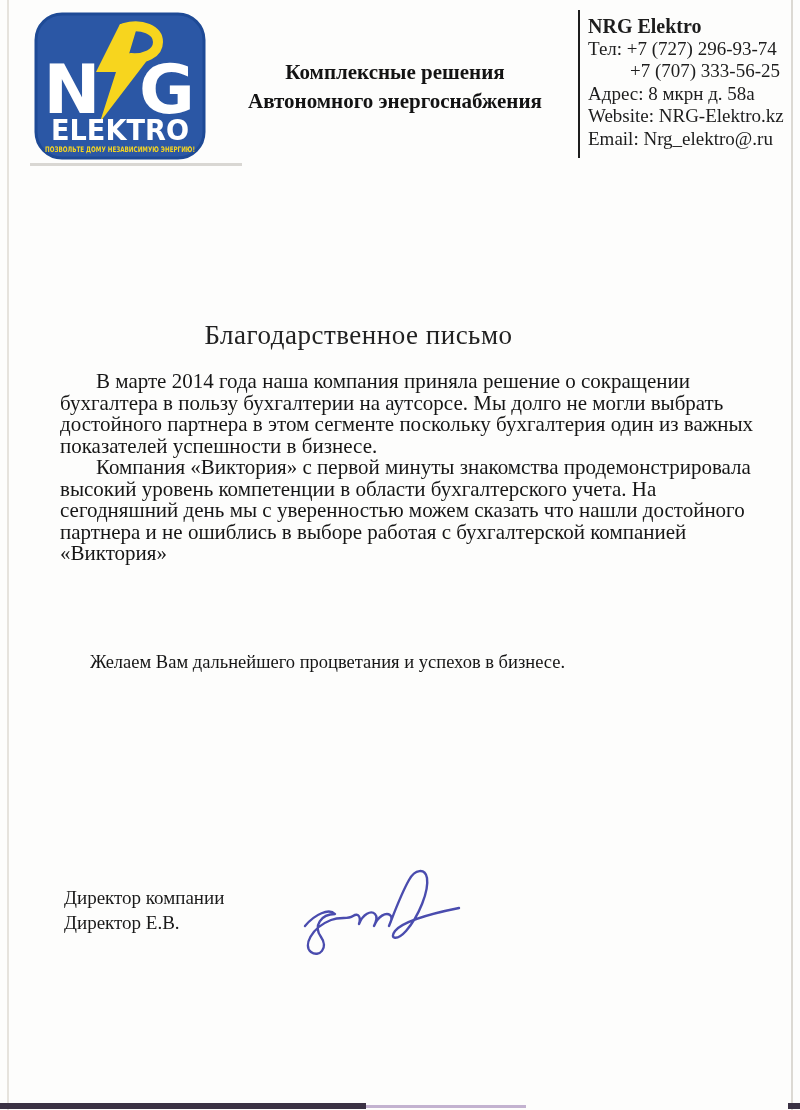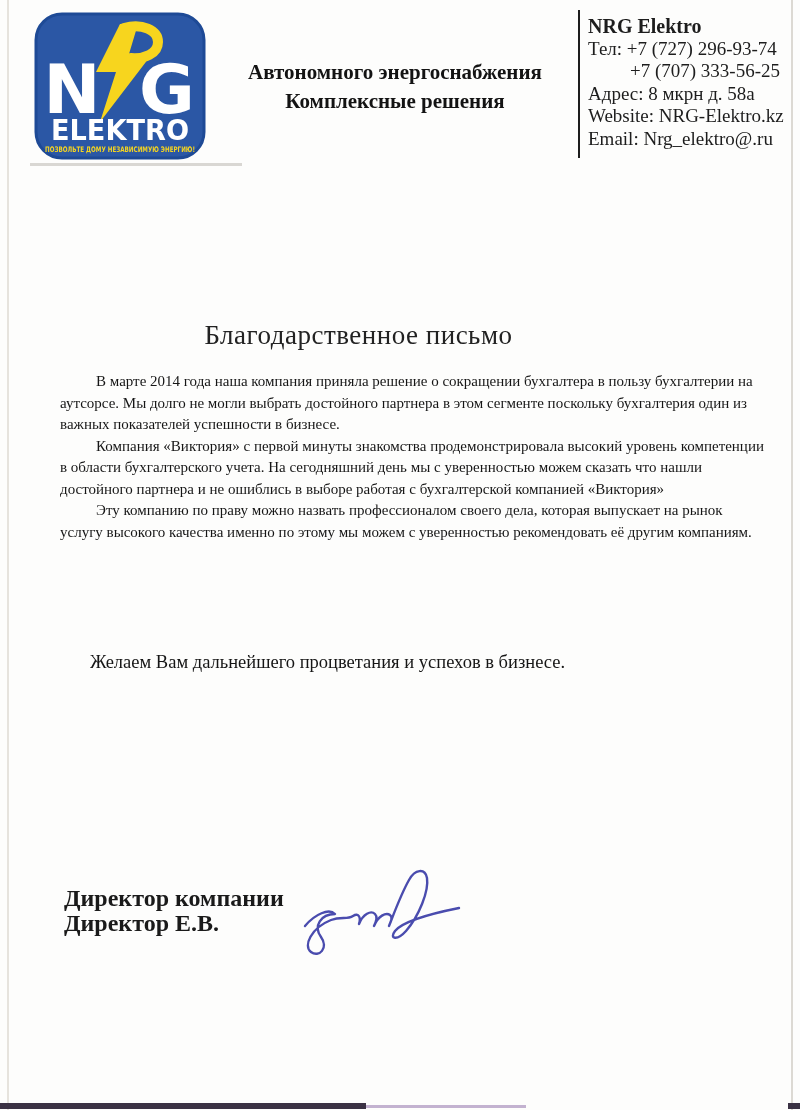--- a/index.html
+++ b/index.html
@@ -31,28 +31,28 @@
   .contact .company { font-weight:bold; font-size:20px; }
   .contact .phone2 { padding-left:42px; }
 
   
   .letter-title {
     position:absolute; left:0; top:320px; width:717px;
     text-align:center; font-size:27px; letter-spacing:0.5px; color:#222;
   }
   .body-text {
     position:absolute; left:60px; top:371px; width:704px;
-    font-size:15px; line-height:21.5px; color:#161616;
+    font-size:21px; line-height:21.5px; color:#161616;
   }
   .body-text p { text-indent:36px; }
   .closing { position:absolute; left:62px; top:652px; width:704px; font-size:18.5px; color:#161616;margin-left:28px; }
 
   .sig-block {
     position:absolute; left:64px; top:886px;
-    font-size:24px; line-height:24.5px; color:#1a1a1a;font-weight:bold;
+    font-size:19px; line-height:24.5px; color:#1a1a1a;
   }
   .sig-ink { position:absolute; left:295px; top:858px; width:190px; height:108px; }
 </style>
 </head>
 <body>
 
 <div class="page">
 
   <div class="scan-edge-left"></div>
   <div class="scan-edge-right"></div>
@@ -67,40 +67,39 @@
       <text x="38" y="101" text-anchor="middle" font-family="DejaVu Sans, sans-serif" font-weight="bold" font-size="68" fill="#ffffff">N</text>
       <text x="133" y="101" text-anchor="middle" font-family="DejaVu Sans, sans-serif" font-weight="bold" font-size="68" fill="#ffffff">G</text>
       <path d="M90 16 C108 11 124 18 124 30 C124 42 110 47 97 46" stroke="#f7d51e" stroke-width="10" fill="none" stroke-linecap="round"></path>
       <polygon points="86,12 104,12 95,42 118,42 66,110 82,60 62,60" fill="#f7d51e"></polygon>
       <text x="86" y="128" text-anchor="middle" font-family="DejaVu Sans, sans-serif" font-weight="bold" font-size="28" fill="#ffffff" textLength="138" lengthAdjust="spacingAndGlyphs">ELEKTRO</text>
       <text x="86" y="140" text-anchor="middle" font-family="DejaVu Sans, sans-serif" font-weight="bold" font-size="7.6" fill="#f7d51e" textLength="150" lengthAdjust="spacingAndGlyphs">ПОЗВОЛЬТЕ ДОМУ НЕЗАВИСИМУЮ ЭНЕРГИЮ!</text>
     </svg>
   </div>
 
   <div class="slogan">
+    <div>Комплексные решения</div>
     <div>Автономного энергоснабжения</div>
-    <div>Комплексные решения</div>
   </div>
 
   <div class="vrule"></div>
   <div class="contact">
     <div class="company">NRG Elektro</div>
     <div>Тел: +7 (727) 296-93-74</div>
     <div class="phone2">+7 (707) 333-56-25</div>
     <div>Адрес: 8 мкрн д. 58а</div>
     <div>Website: NRG-Elektro.kz</div>
     <div>Email: Nrg_elektro@.ru</div>
   </div>
 
   <div class="letter-title">Благодарственное письмо</div>
 
   <div class="body-text">
     <p>В марте 2014 года наша компания приняла решение о сокращении бухгалтера в пользу бухгалтерии на аутсорсе. Мы долго не могли выбрать достойного партнера в этом сегменте поскольку бухгалтерия один из важных показателей успешности в бизнесе.</p>
     <p>Компания «Виктория» с первой минуты знакомства продемонстрировала высокий уровень компетенции в области бухгалтерского учета. На сегодняшний день мы с уверенностью можем сказать что нашли достойного партнера и не ошиблись в выборе работая с бухгалтерской компанией «Виктория»</p>
-    <p>Эту компанию по праву можно назвать профессионалом своего дела, которая выпускает на рынок услугу высокого качества именно по этому мы можем с уверенностью рекомендовать её другим компаниям.</p>
   </div>
 
   <div class="closing">Желаем Вам дальнейшего процветания и успехов в бизнесе.</div>
 
   <div class="sig-block">
     <div>Директор компании</div>
     <div>Директор Е.В.</div>
   </div>
 
   <svg class="sig-ink" viewBox="0 0 190 108">

